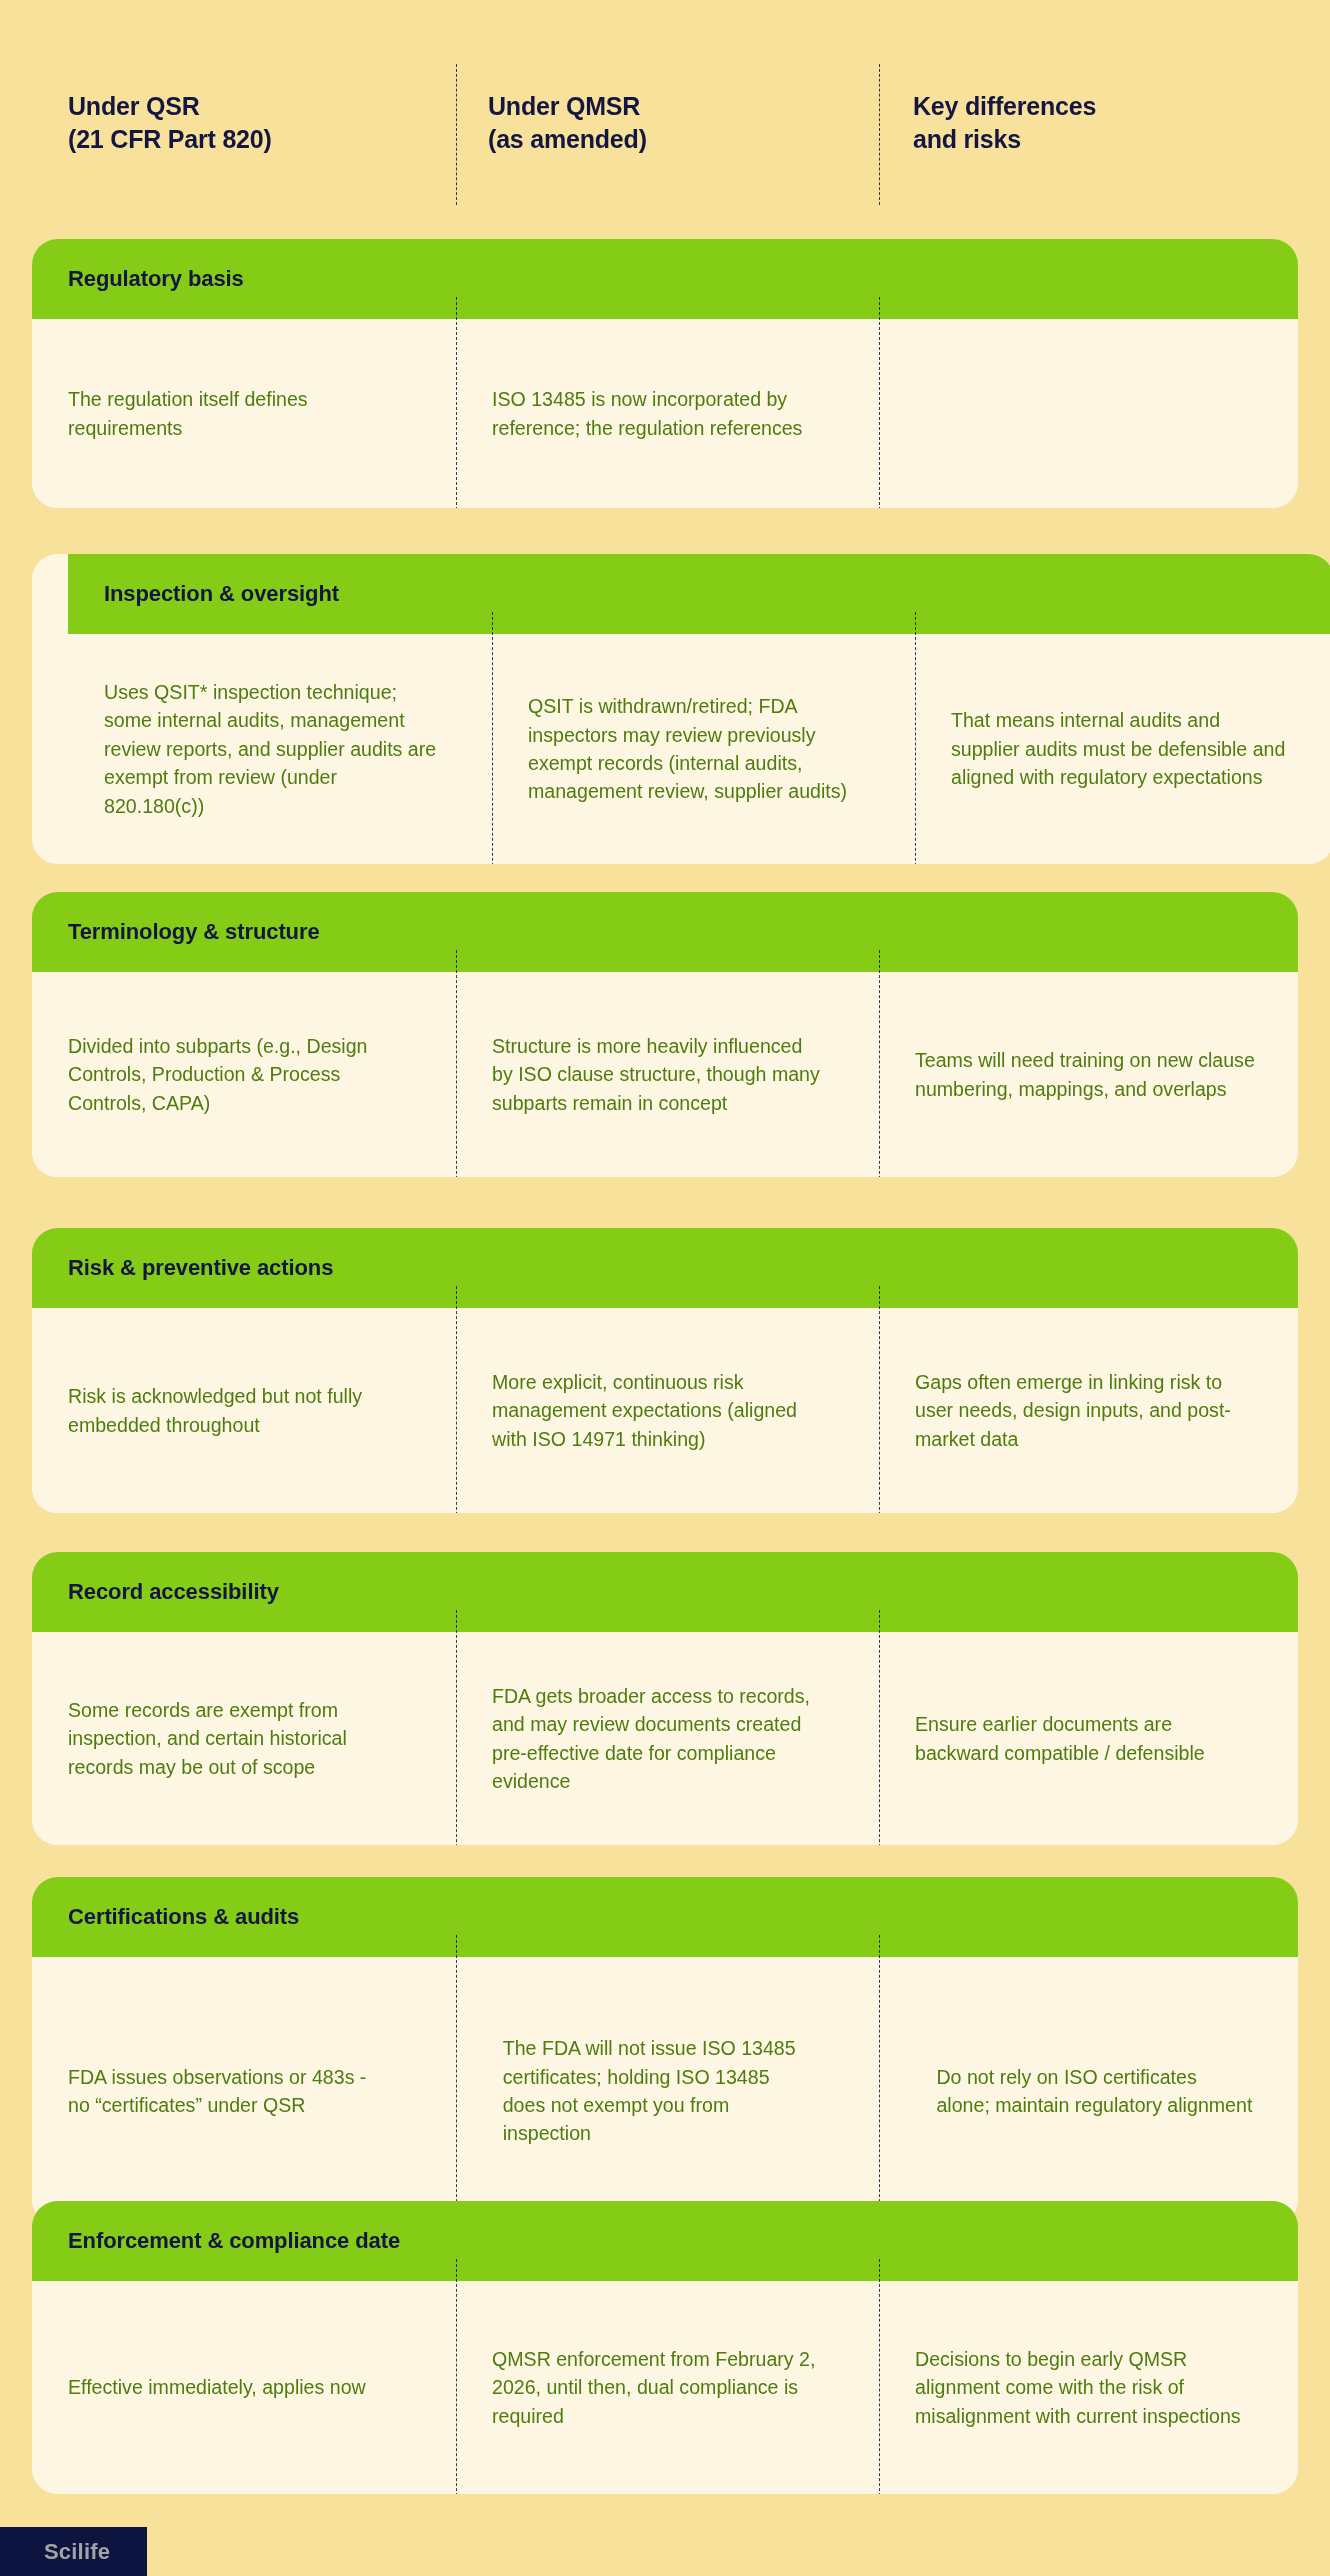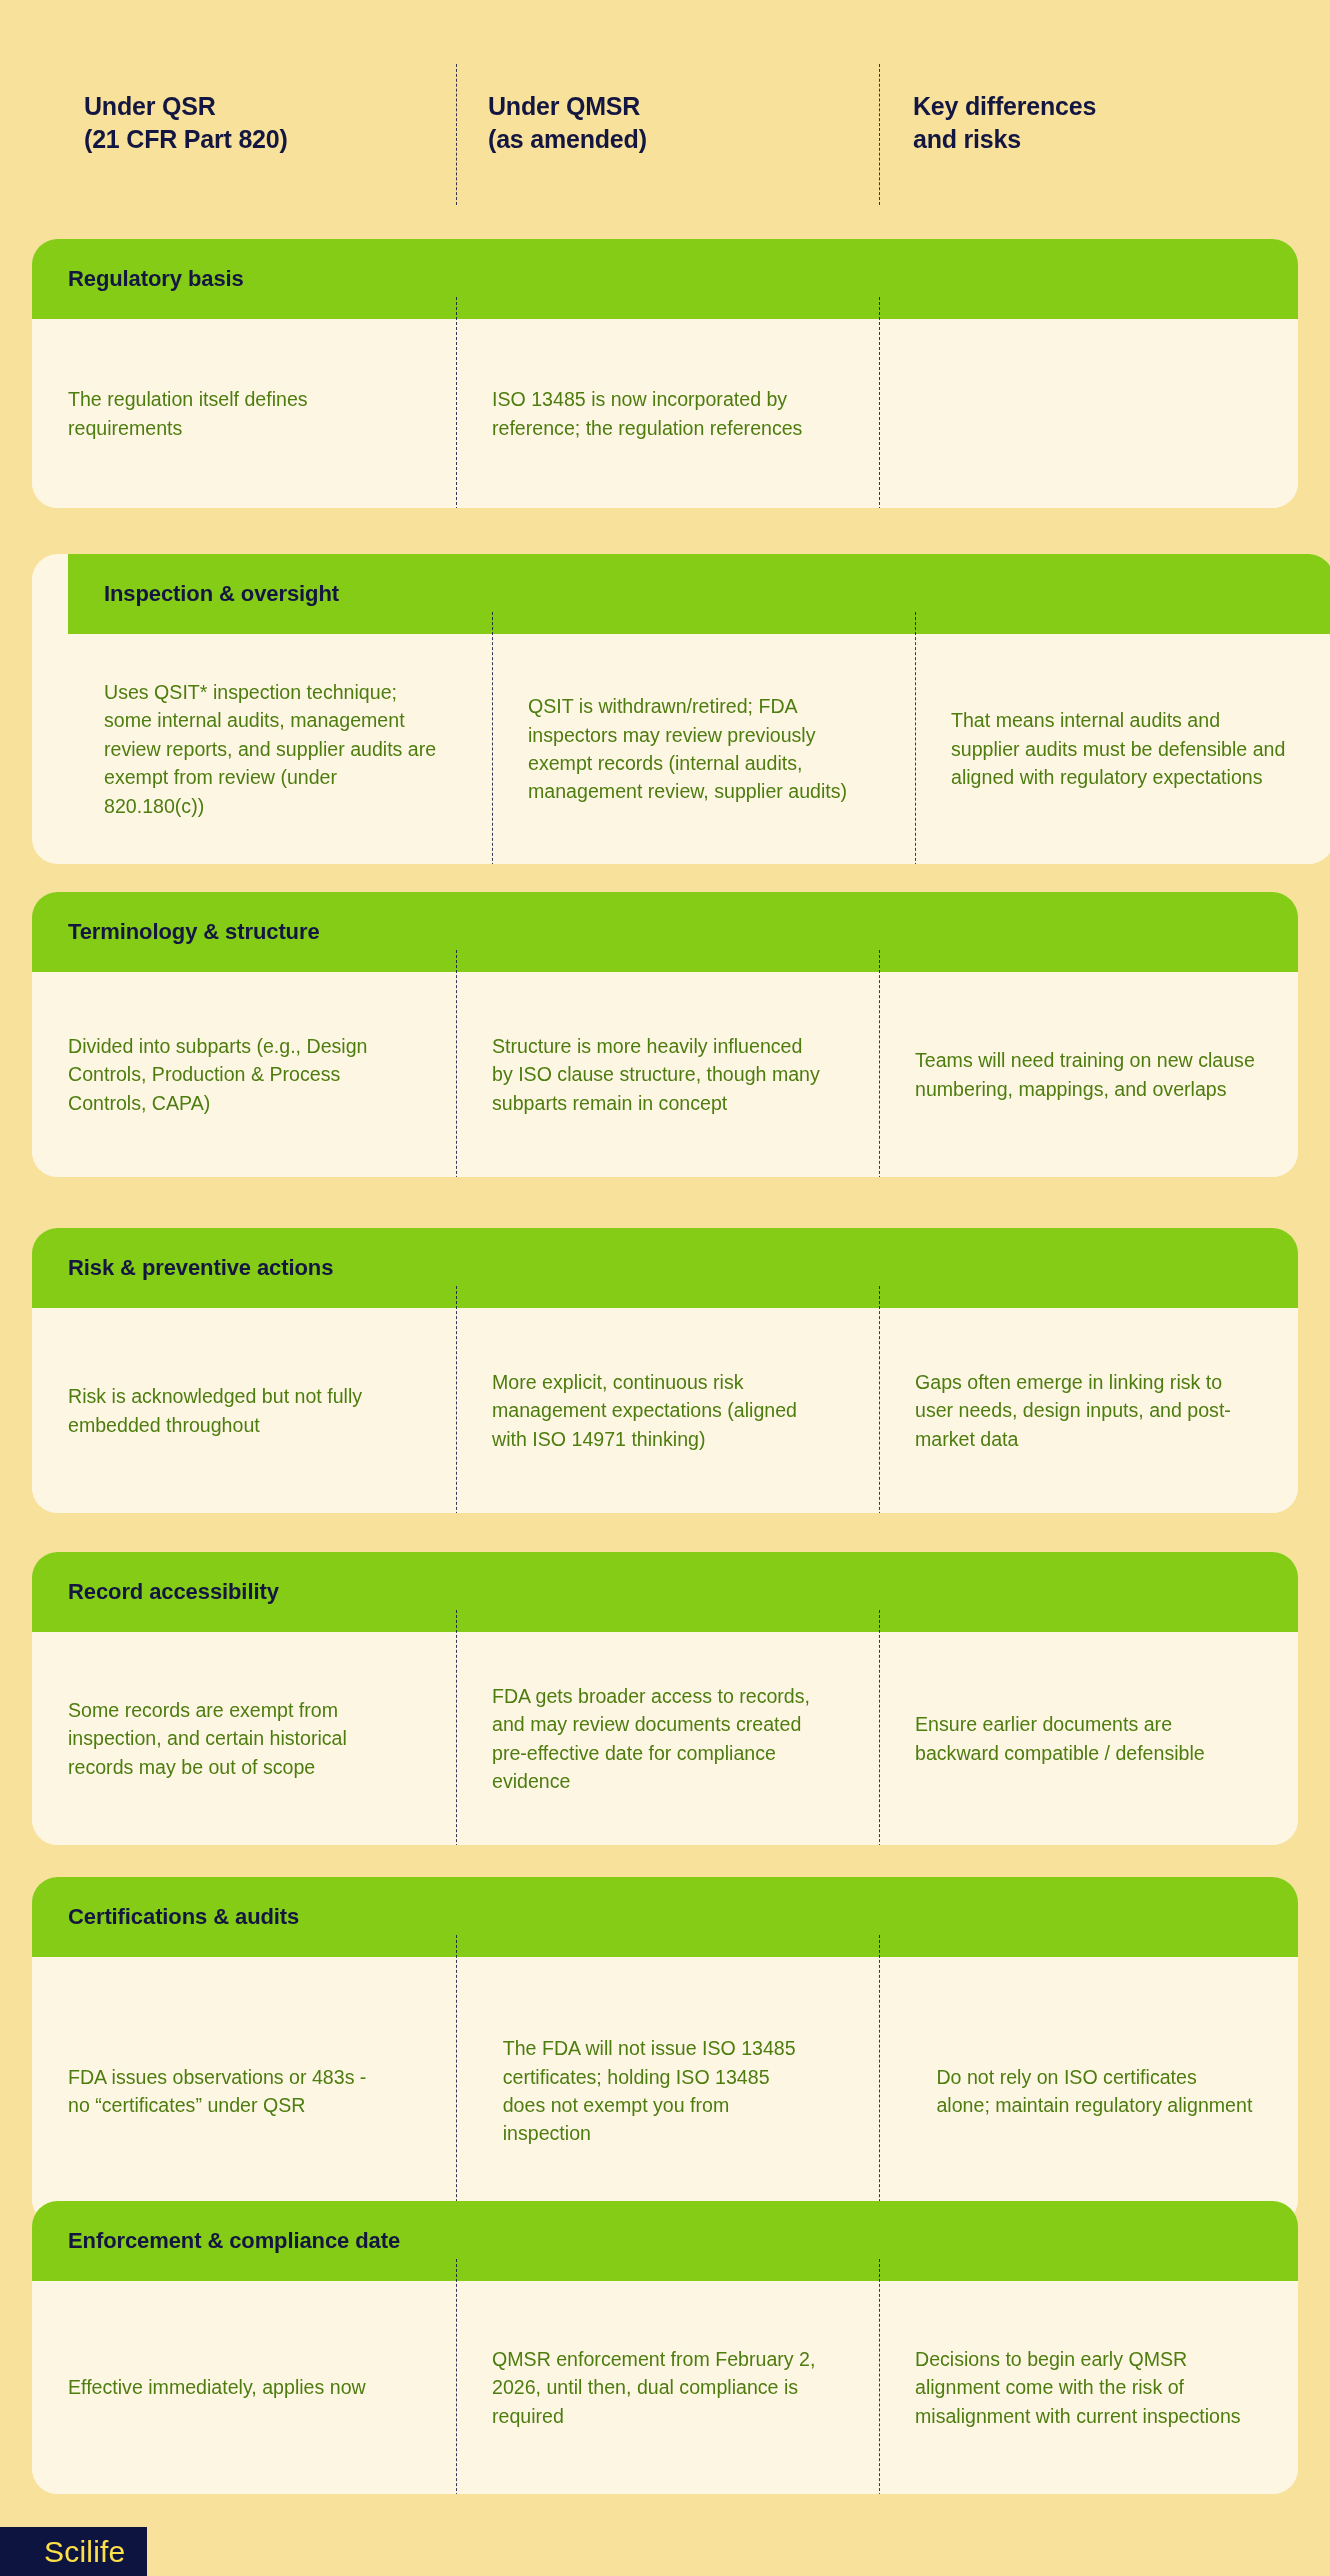--- a/index.html
+++ b/index.html
@@ -34,21 +34,21 @@
   .header-col {
     position: absolute;
     top: 90px;
     font-size: 25px;
     font-weight: 700;
     line-height: 1.32;
     letter-spacing: -0.2px;
     white-space: pre-line;
     color: #131640;
   }
-  .hc1 { left: 68px;  width: 367px; margin-left: 16px; }
+  .hc1 { left: 68px;  width: 367px; }
   .hc2 { left: 488px; width: 367px; }
   .hc3 { left: 913px; width: 367px; }
 
   .header-divider {
     position: absolute;
     top: 64px;
     width: 0;
     height: 141px;
     border-left: 1.7px dashed #131640;
     opacity: .85;
@@ -122,24 +122,24 @@
     bottom: 0;
     width: 147px;
     height: 49px;
     background: #0D1440;
     display: flex;
     align-items: center;
     padding-left: 44px;
     box-sizing: border-box;
   }
   .footer-logo-text {
-    color: #fde047;
-    font-size: 30px;
+    color: #a3a3a3;
+    font-size: 22px;
     letter-spacing: 0.2px;
-    font-weight: 400;
+    font-weight: 700;
   }
 </style>
 </head>
 <body>
 
 <div class="page">
 
   <div class="header">
     <div class="header-divider hd1"></div>
     <div class="header-divider hd2"></div>

